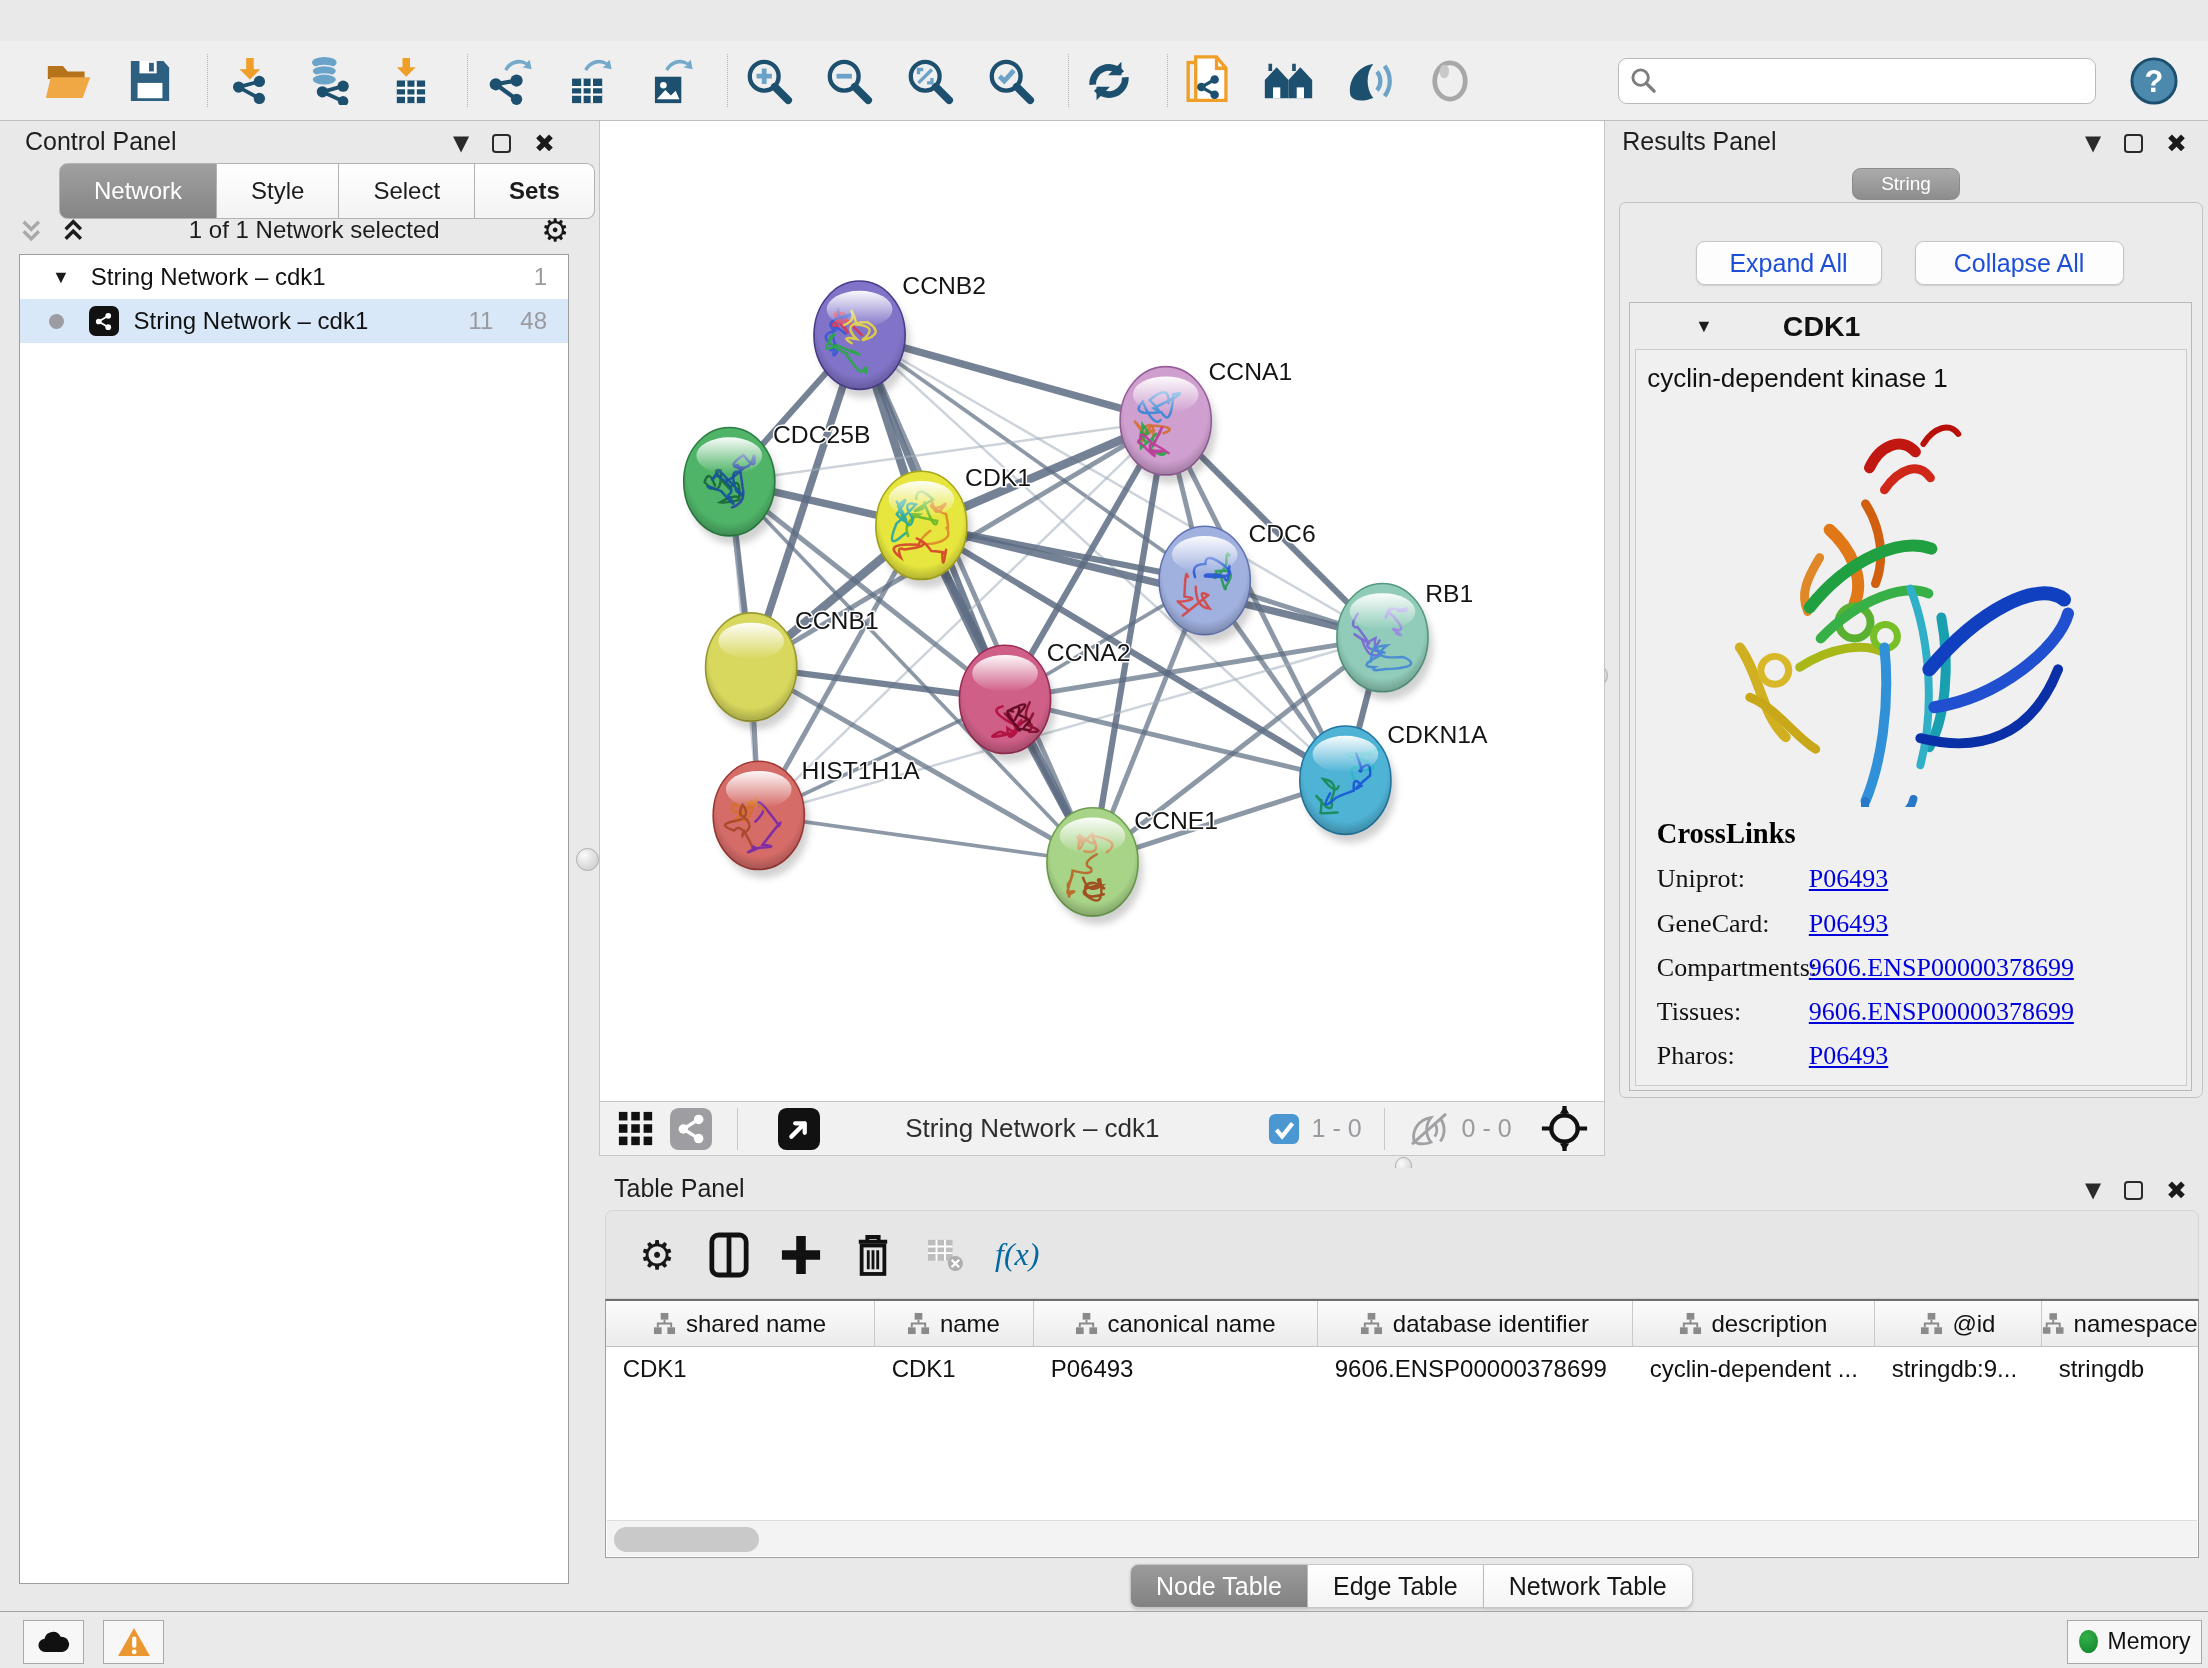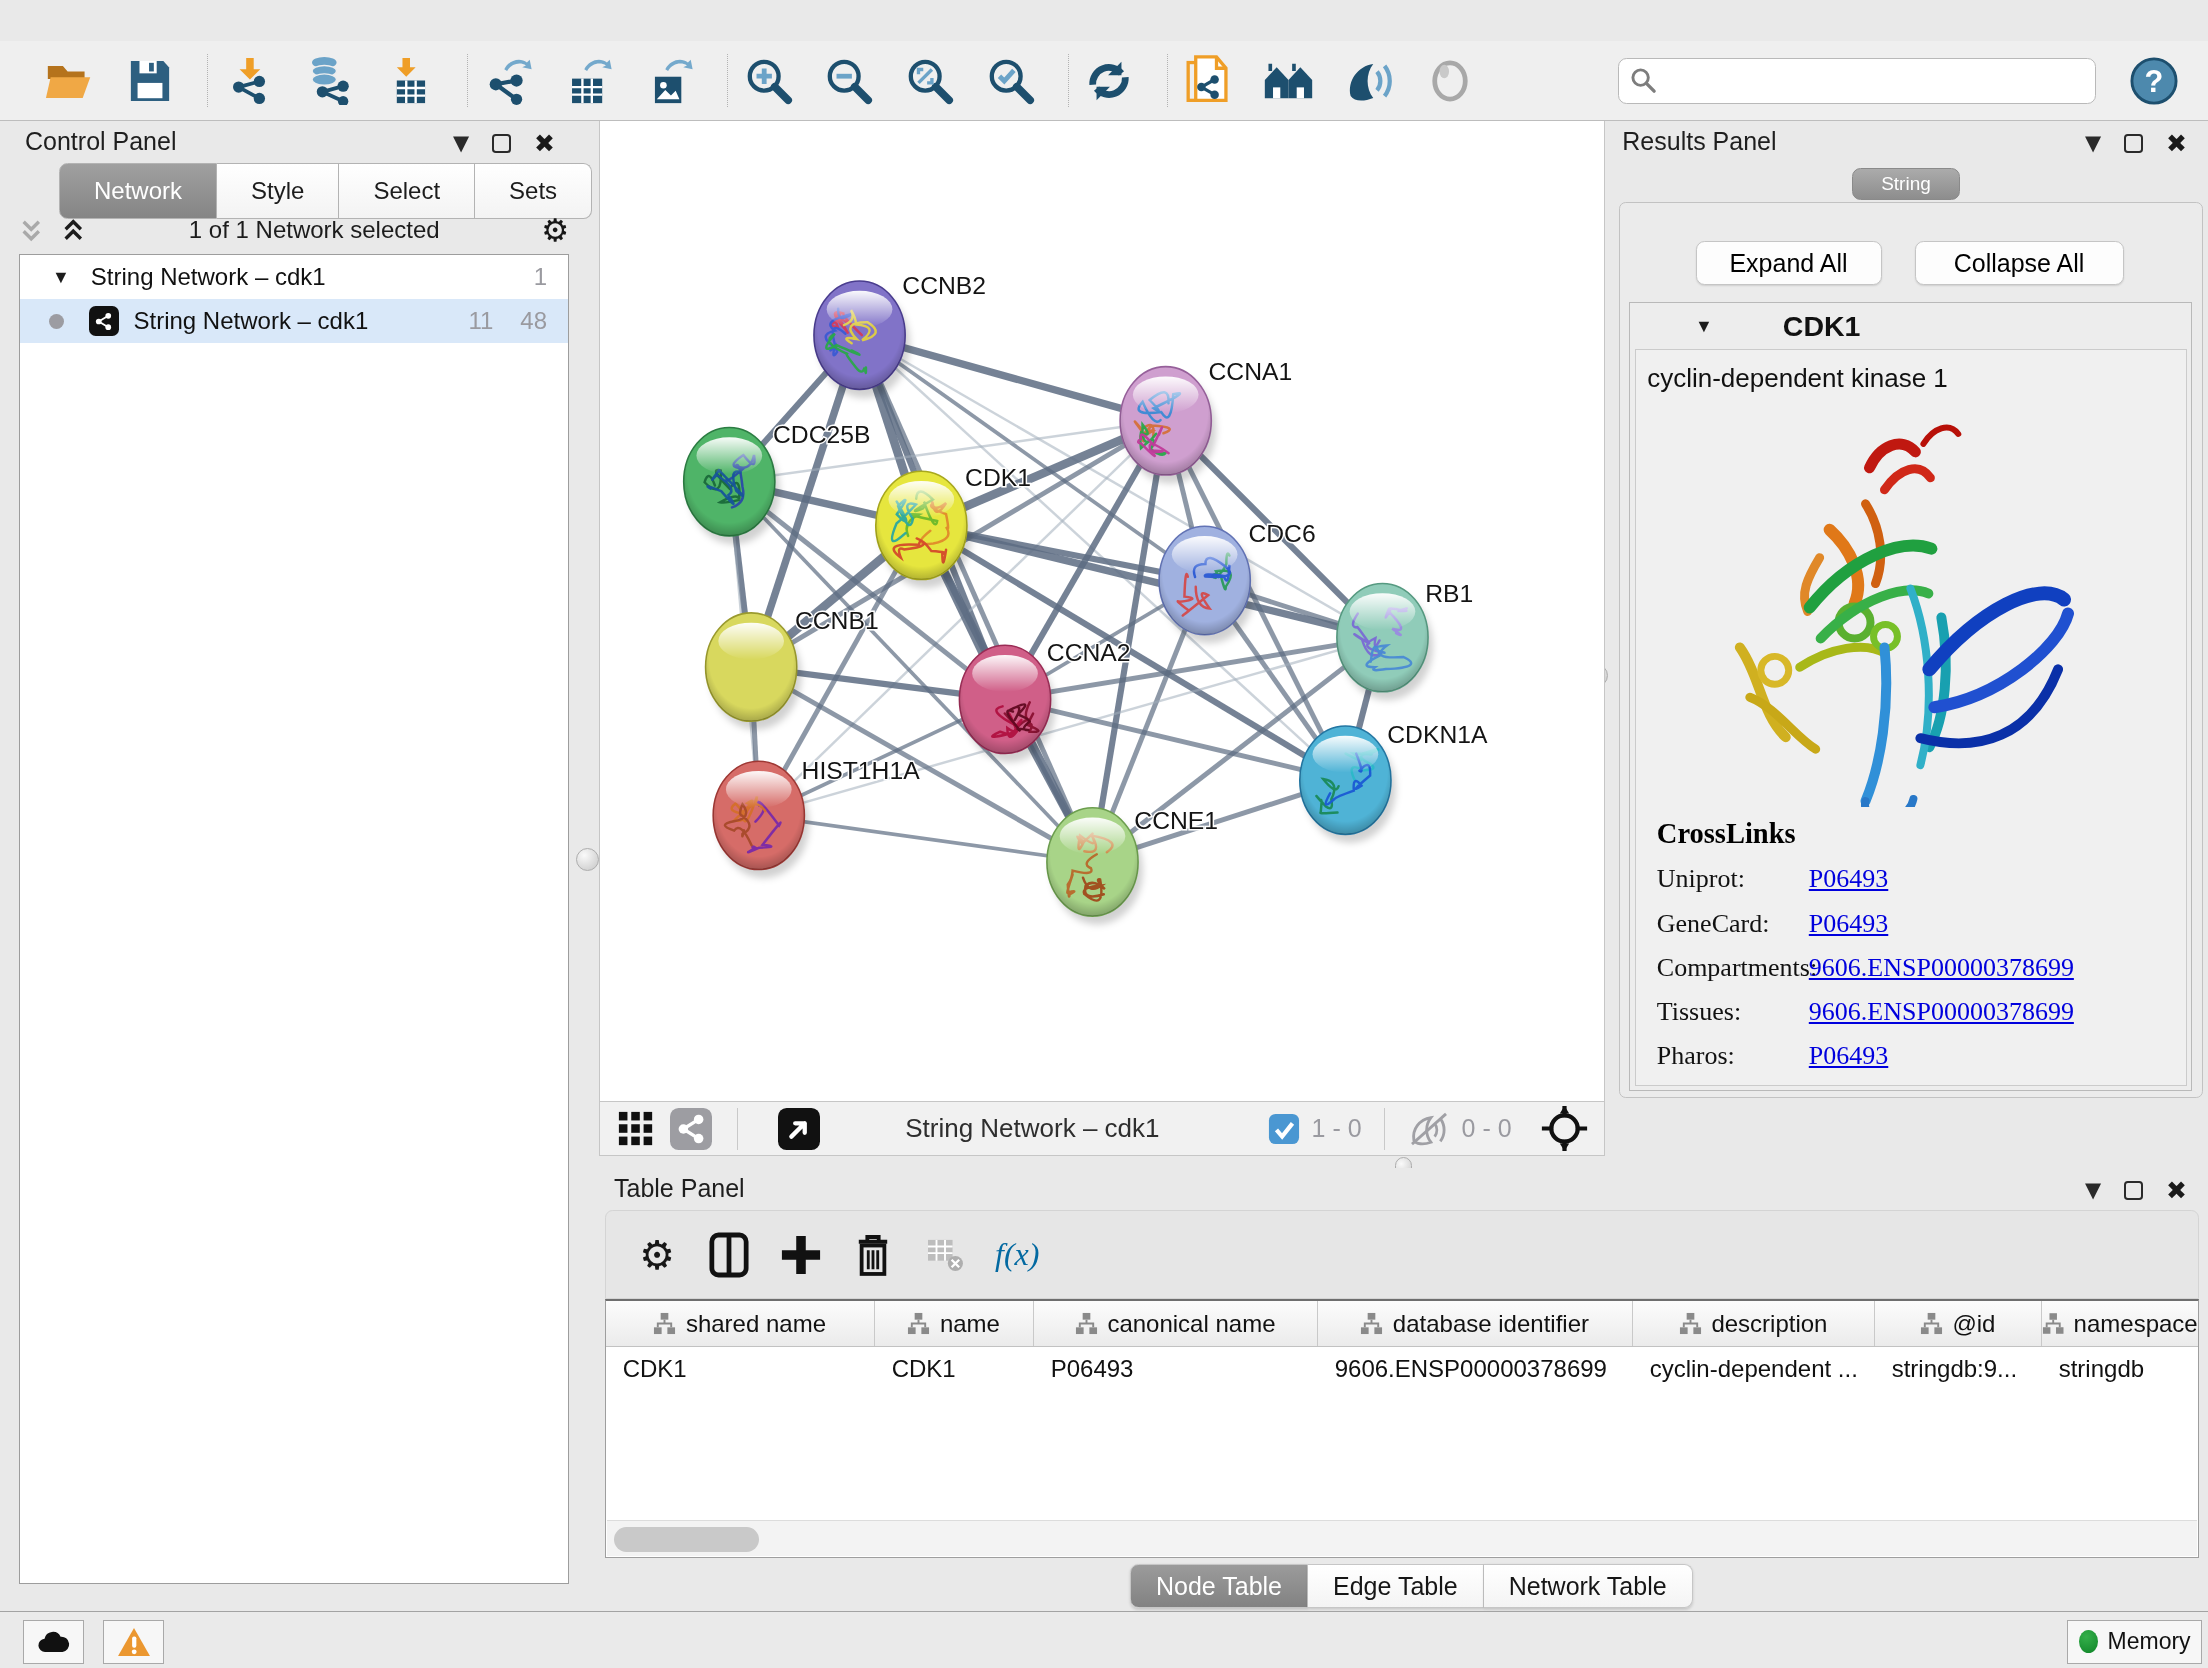--- a/index.html
+++ b/index.html
@@ -32,21 +32,21 @@
   .tri { font-size:21px; color:#2a2a2a; font-family:"DejaVu Sans",sans-serif; }
   .floatbox { width:19px; height:19px; border:2.9px solid #2a2a2a; border-radius:3.8px; }
   .closex { font-size:25px; color:#1a1a1a; font-family:"DejaVu Sans",sans-serif; font-weight:bold; }
 
   
   .control-panel { position:absolute; left:0; top:121px; width:599px; height:1490px; background:#e9e9e9; }
   .cp-tabs { position:absolute; left:59px; top:42px; display:flex; }
   .segtab { height:56px; padding:0 34px; display:flex; align-items:center; justify-content:center;
     font-size:24px; background:linear-gradient(#ffffff,#f3f3f3); border:1px solid #b3b3b3; border-left:none; color:#1c1c1c; }
   .segtab:first-child { border-left:1px solid #b3b3b3; border-radius:8.6px 0 0 8.6px; }
-  .segtab:last-child { border-radius:0 8.6px 8.6px 0; }
+  .segtab:last-child { border-radius:0 8.6px 8.6px 0;font-weight:bold; }
   .segtab.selected { background:linear-gradient(#a0a0a0,#858585); color:#fff; }
   .cp-statusrow { position:absolute; left:17px; top:88px; width:552px; height:42px; display:flex; align-items:center; }
   .cp-status { flex:1; text-align:center; font-size:24px; color:#1c1c1c; }
   .gearglyph { font-family:"DejaVu Sans",sans-serif; font-size:31px; color:#171717; line-height:1; }
   .cp-list { position:absolute; left:19px; top:133px; width:550px; height:1330px; background:#fff; border:1.9px solid #9d9d9d; }
   .tree-row { height:44px; display:flex; align-items:center; font-size:24px; color:#111; }
   .tree-row.selected { background:#d9e8f9; }
   .count { color:#9a9aa0; }
   .sharebadge { width:30px; height:30px; border-radius:6.7px; background:#111; display:flex; align-items:center; justify-content:center; }
 
@@ -67,21 +67,21 @@
   .cnt { font-size:25px; color:#9a9aa0; }
 
   
   .results-panel { position:absolute; left:1609px; top:121px; width:599px; height:981px; background:#e9e9e9; }
   .rp-tab { position:absolute; left:243px; top:47px; width:108px; height:32px; border-radius:8.6px;
     background:linear-gradient(#ababab,#8d8d8d); border:1px solid #8a8a8a; color:#fff; font-size:19px;
     display:flex; align-items:center; justify-content:center; z-index:2; }
   .rp-box { position:absolute; left:9.5px; top:81px; width:584px; height:896px; background:#ebebeb;
     border:1px solid #c2c2c2; border-radius:6.7px; }
   .rp-btn { position:absolute; top:38px; height:44px; background:#fdfdfd; border:1px solid #c5c5c5; border-radius:8.6px;
-    font-size:25px; color:#000000; display:flex; align-items:center; justify-content:center; box-shadow:0 1px 1.9px rgba(0,0,0,.12); }
+    font-size:25px; color:#1d4ed8; display:flex; align-items:center; justify-content:center; box-shadow:0 1px 1.9px rgba(0,0,0,.12); }
   .rp-section { position:absolute; left:9.5px; top:99px; width:563px; height:789px; border:1px solid #b9b9b9; background:#ededed; }
   .rp-sec-head { height:46px; display:flex; align-items:center; }
   .gene-symbol { font-size:28.5px; font-weight:bold; color:#111; margin-left:70px; }
   .rp-content { position:absolute; left:4.8px; top:46px; width:552px; height:737px; border:1px solid #cbcbcb; background:#f0f0f0; overflow:hidden; }
   .gene-desc { font-size:26px; color:#111; margin:13.3px 0 0 11.4px; }
   .crosslinks { position:absolute; left:21px; top:468px; font-family:"Liberation Serif",serif; }
   .cl-head { font-size:28.5px; font-weight:bold; color:#000; }
   .cl-row { display:flex; margin-top:14.3px; font-size:26px; }
   .cl-label { width:152px; color:#111; }
   .cl-value { color:#0000dd; text-decoration:underline; }

